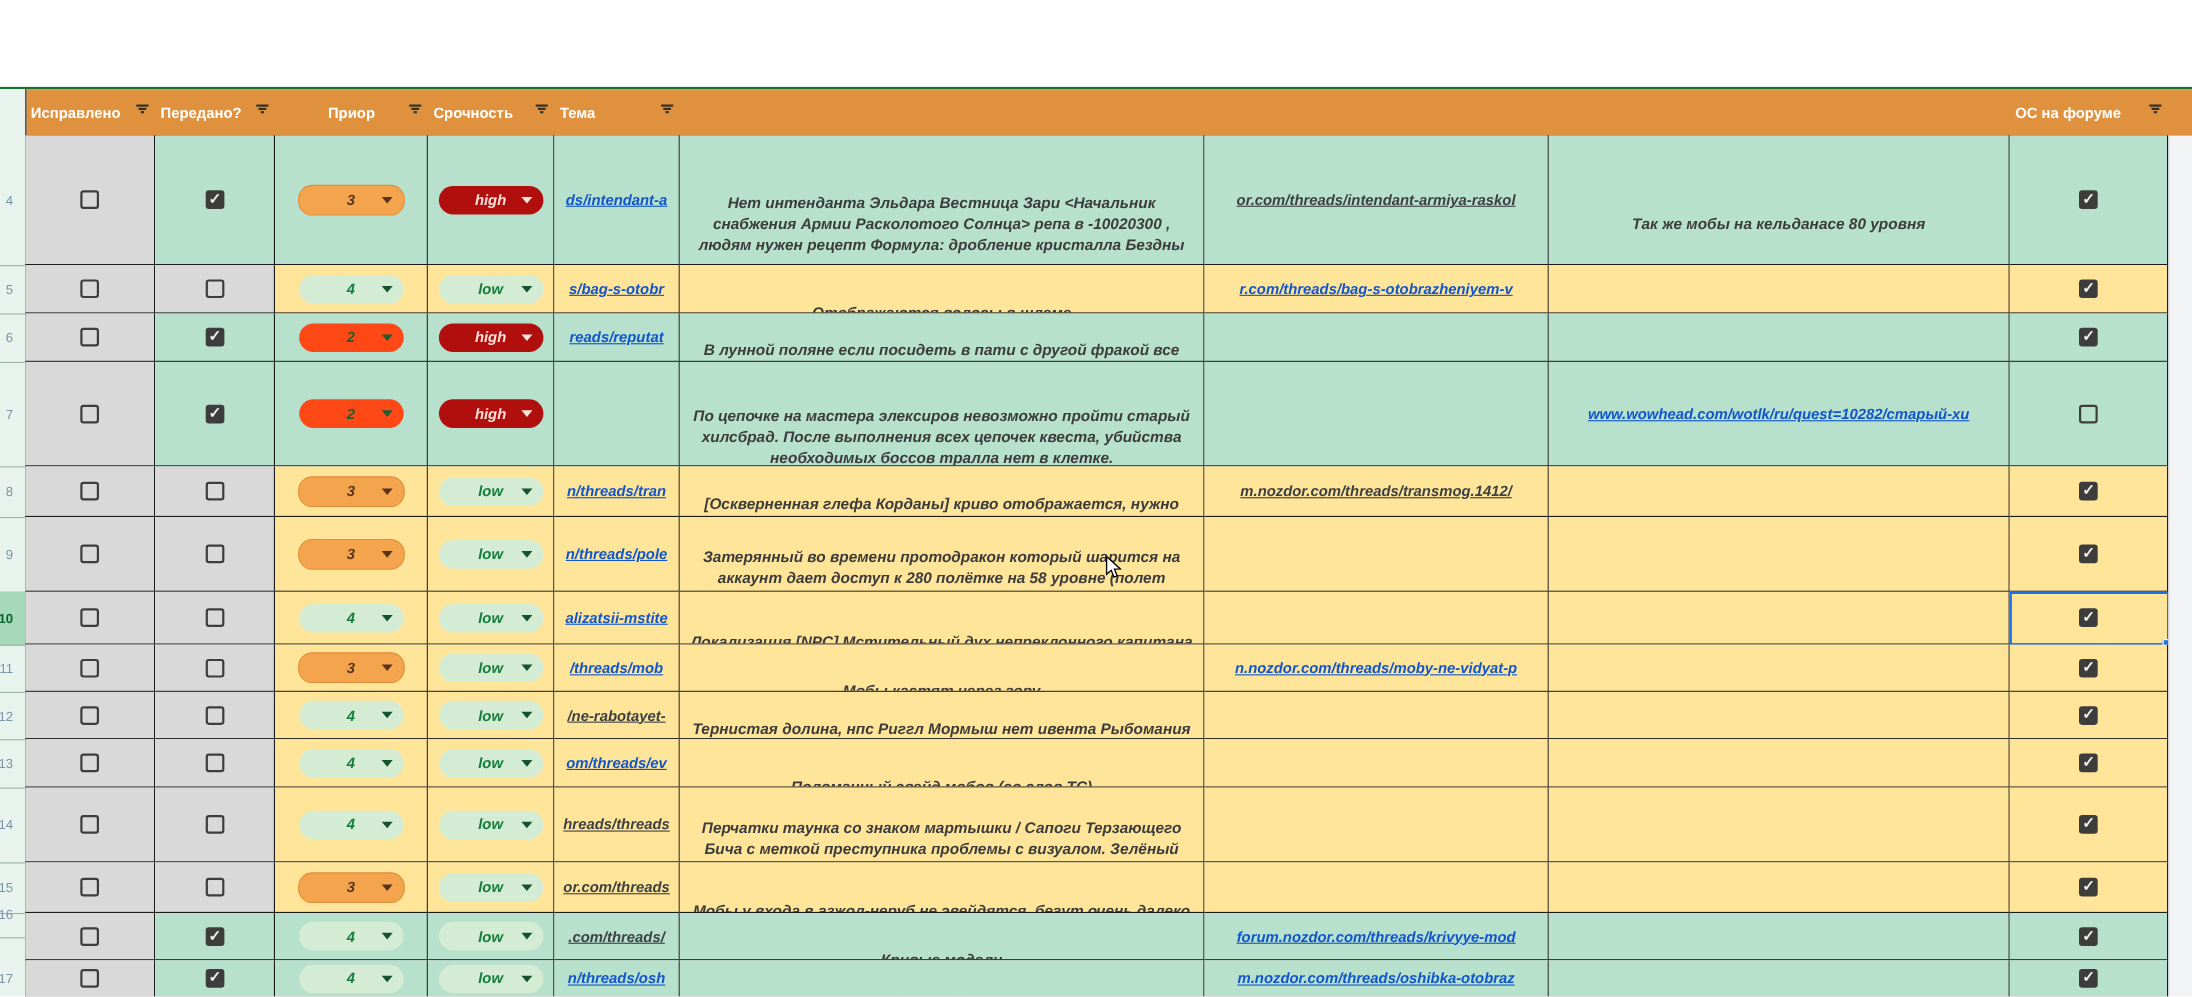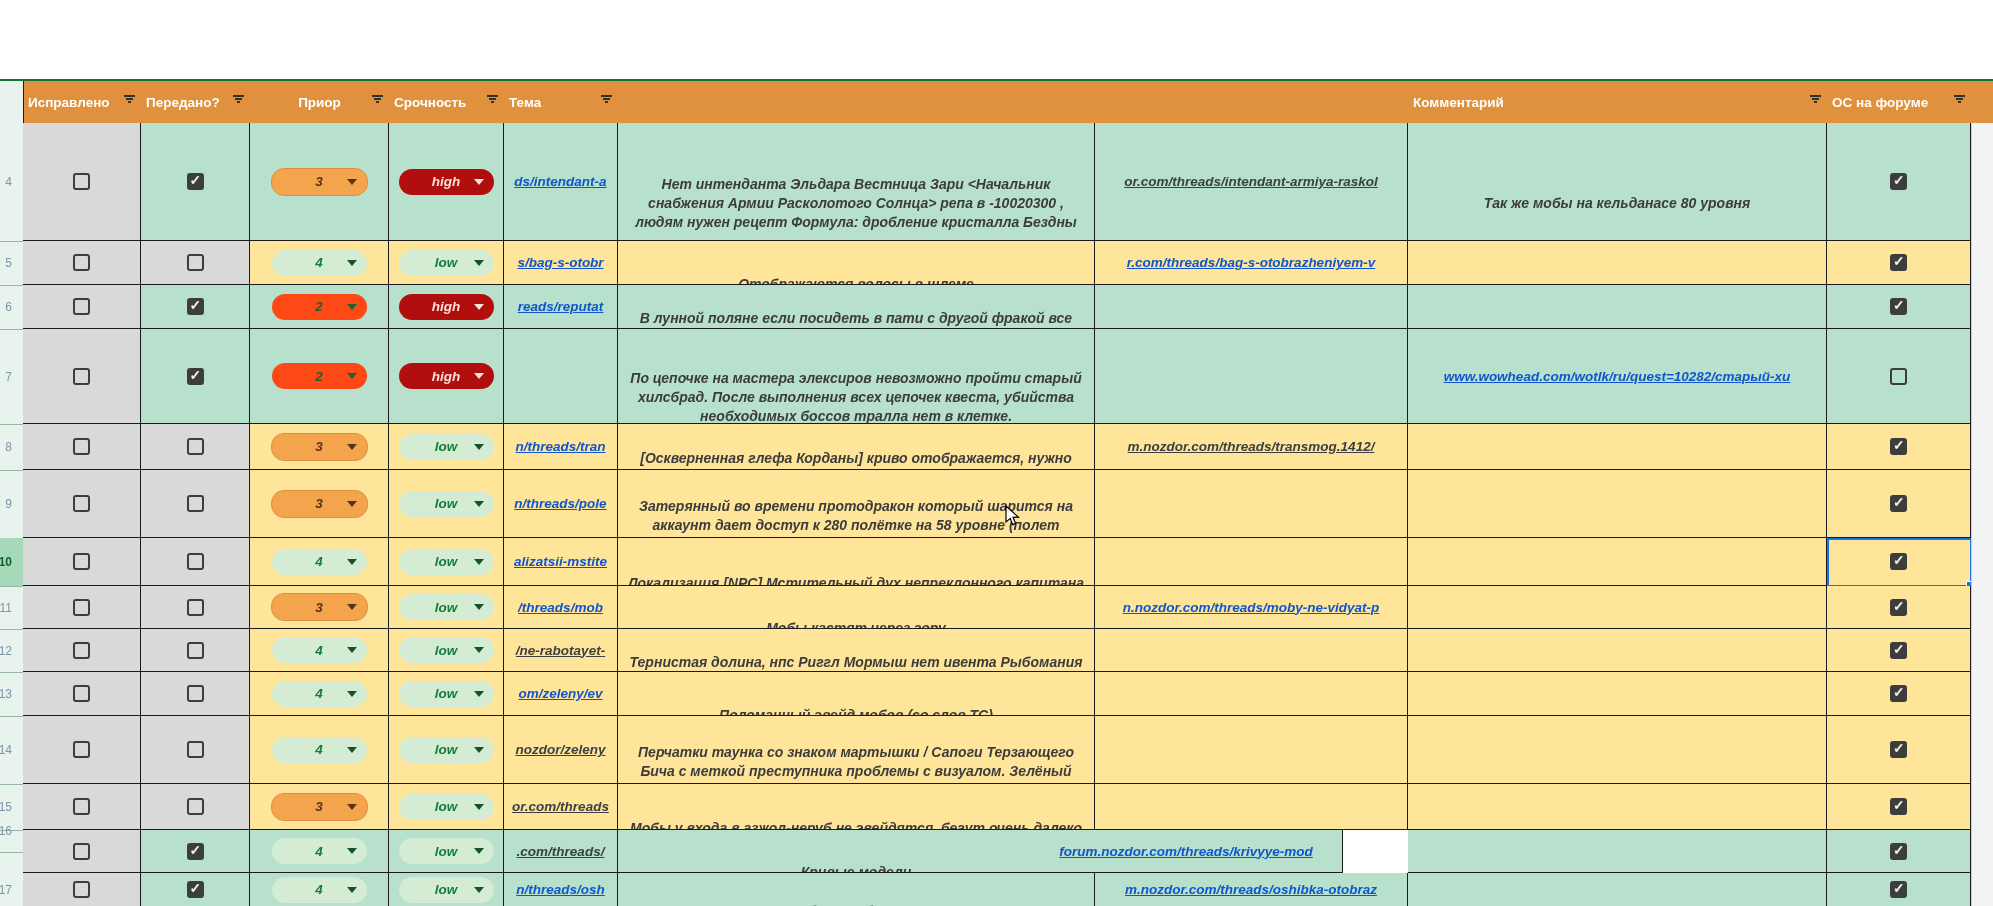--- a/index.html
+++ b/index.html
@@ -109,28 +109,20 @@
         </div>
       </div>
       <div class="hcell" style="left: 504px; width: 114px;">
         <span class="hlabel">Тема</span>
         <div class="funnel">
           <div class="bar b1"></div>
           <div class="bar b2"></div>
           <div class="bar b3"></div>
         </div>
       </div>
-      <div class="hcell" style="left: 1408px; width: 419px;">
-        <span class="hlabel">Комментарий</span>
-        <div class="funnel">
-          <div class="bar b1"></div>
-          <div class="bar b2"></div>
-          <div class="bar b3"></div>
-        </div>
-      </div>
       <div class="hcell" style="left: 1827px; width: 144px;">
         <span class="hlabel">ОС на форуме</span>
         <div class="funnel">
           <div class="bar b1"></div>
           <div class="bar b2"></div>
           <div class="bar b3"></div>
         </div>
       </div>
     </div>
   <div class="strip" id="strip">
@@ -463,21 +455,21 @@
           <span class="tri"></span>
         </div>
       </div>
       <div class="cell bg-yellow" style="left: 389px; top: 672px; width: 115px; height: 44px;">
         <div class="chip chip-lowgreen">
           <span>low</span>
           <span class="tri"></span>
         </div>
       </div>
       <div class="cell bg-yellow" style="left: 504px; top: 672px; width: 114px; height: 44px;">
-        <span class="link blue">om/zeleny/ev</span>
+        <span class="link blue">om/threads/ev</span>
       </div>
       <div class="cell bg-yellow" style="left: 618px; top: 672px; width: 477px; height: 44px;">
         <div class="bugtext">Поломанный эвейд мобов (со слов ТС)</div>
       </div>
       <div class="cell bg-yellow" style="left: 1095px; top: 672px; width: 313px; height: 44px;"></div>
       <div class="cell bg-yellow" style="left: 1408px; top: 672px; width: 419px; height: 44px;"></div>
       <div class="cell bg-yellow" style="left: 1827px; top: 672px; width: 144px; height: 44px;">
         <div class="cb checked"></div>
       </div>
       <div class="cell bg-grey" style="left: 23px; top: 716px; width: 118px; height: 68px;">
@@ -492,21 +484,21 @@
           <span class="tri"></span>
         </div>
       </div>
       <div class="cell bg-yellow" style="left: 389px; top: 716px; width: 115px; height: 68px;">
         <div class="chip chip-lowgreen">
           <span>low</span>
           <span class="tri"></span>
         </div>
       </div>
       <div class="cell bg-yellow" style="left: 504px; top: 716px; width: 114px; height: 68px;">
-        <span class="link dark">nozdor/zeleny</span>
+        <span class="link dark">hreads/threads</span>
       </div>
       <div class="cell bg-yellow" style="left: 618px; top: 716px; width: 477px; height: 68px;">
         <div class="bugtext">Перчатки таунка со знаком мартышки / Сапоги Терзающего Бича с меткой преступника проблемы с визуалом. Зелёный контур у предметов</div>
       </div>
       <div class="cell bg-yellow" style="left: 1095px; top: 716px; width: 313px; height: 68px;"></div>
       <div class="cell bg-yellow" style="left: 1408px; top: 716px; width: 419px; height: 68px;"></div>
       <div class="cell bg-yellow" style="left: 1827px; top: 716px; width: 144px; height: 68px;">
         <div class="cb checked"></div>
       </div>
       <div class="cell bg-grey" style="left: 23px; top: 784px; width: 118px; height: 46px;">
@@ -555,21 +547,21 @@
           <span>low</span>
           <span class="tri"></span>
         </div>
       </div>
       <div class="cell bg-green" style="left: 504px; top: 830px; width: 114px; height: 43px;">
         <span class="link dark">.com/threads/</span>
       </div>
       <div class="cell bg-green" style="left: 618px; top: 830px; width: 477px; height: 43px;">
         <div class="bugtext">Кривые модели</div>
       </div>
-      <div class="cell bg-green" style="left: 1030px; top: 830px; width: 313px; height: 43px;">
+      <div class="cell bg-green" style="left: 1095px; top: 830px; width: 313px; height: 43px;">
         <span class="link blue">forum.nozdor.com/threads/krivyye-mod</span>
       </div>
       <div class="cell bg-green" style="left: 1408px; top: 830px; width: 419px; height: 43px;"></div>
       <div class="cell bg-green" style="left: 1827px; top: 830px; width: 144px; height: 43px;">
         <div class="cb checked"></div>
       </div>
       <div class="cell bg-grey" style="left: 23px; top: 873px; width: 118px; height: 34px;">
         <div class="cb"></div>
       </div>
       <div class="cell bg-green" style="left: 141px; top: 873px; width: 109px; height: 34px;">

